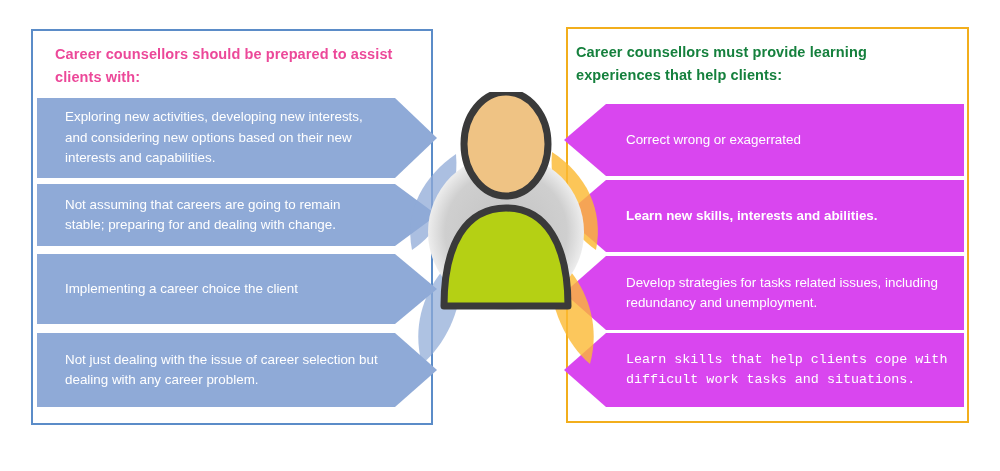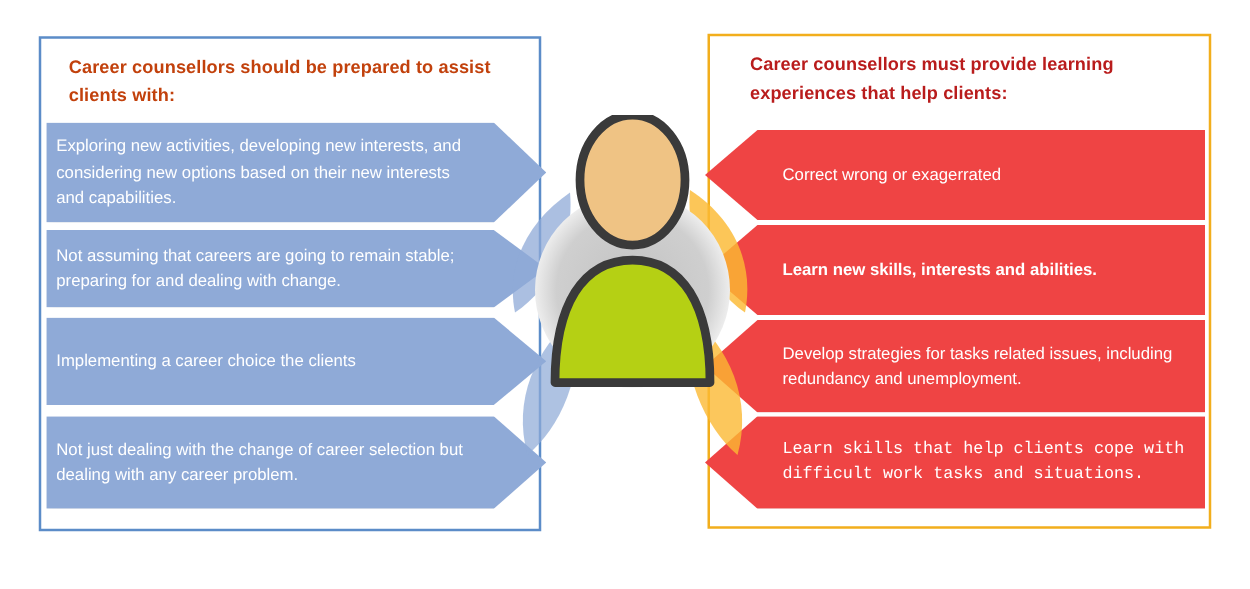--- a/index.html
+++ b/index.html
@@ -46,27 +46,27 @@
     font-weight: bold;
     font-size: 14.5px;
     line-height: 23px;
     letter-spacing: 0.1px;
     white-space: pre-line;
   }
   #title-left {
     left: 22px;
     top: 12px;
     width: 350px;
-    color: #c2410c;
+    color: #ec4899;
   }
   #title-right {
-    left: 32px;
+    left: 8px;
     top: 12px;
     width: 360px;
-    color: #b91c1c;
+    color: #15803d;
   }
 
   
   .items {
     position: absolute;
     left: 0;
     top: 0;
   }
   .item {
     position: absolute;
@@ -83,27 +83,27 @@
     white-space: pre-line;
     z-index: 2;
   }
 
   
   .item-left {
     background: #8FAAD7;
     clip-path: polygon(0 0, calc(100% - 42px) 0, 100% 50%, calc(100% - 42px) 100%, 0 100%);
   }
   .item-left .txt {
-    padding-left: 8px;
+    padding-left: 28px;
     padding-right: 58px;
   }
 
   
   .item-right {
-    background: #ef4444;
+    background: #d946ef;
     clip-path: polygon(42px 0, 100% 0, 100% 100%, 42px 100%, 0 50%);
   }
   .item-right .txt {
     padding-left: 62px;
     padding-right: 14px;
   }
 
   
   #centre {
     position: absolute;
@@ -137,24 +137,24 @@
   </div>
 
   <div class="items" id="left-items">
     <div class="item item-left" style="left:37px; top:98px; width:400px; height:80px;">
       <span class="txt">Exploring new activities, developing new interests, and considering new options based on their new interests and capabilities.</span>
     </div>
     <div class="item item-left" style="left:37px; top:184px; width:400px; height:62px;justify-content:flex-end;">
       <span class="txt">Not assuming that careers are going to remain stable; preparing for and dealing with change.</span>
     </div>
     <div class="item item-left" style="left:37px; top:254px; width:400px; height:70px;">
-      <span class="txt">Implementing a career choice the clients</span>
+      <span class="txt">Implementing a career choice the client</span>
     </div>
     <div class="item item-left" style="left:37px; top:333px; width:400px; height:74px;">
-      <span class="txt">Not just dealing with the change of career selection but dealing with any career problem.</span>
+      <span class="txt">Not just dealing with the issue of career selection but dealing with any career problem.</span>
     </div>
   </div>
 
   <div class="panel" id="panel-right">
     <div class="panel-title" id="title-right">Career counsellors must provide learning experiences that help clients:</div>
   </div>
 
   <div class="items" id="right-items">
     <div class="item item-right" style="left:564px; top:104px; width:400px; height:72px;">
       <span class="txt">Correct wrong or exagerrated</span>

